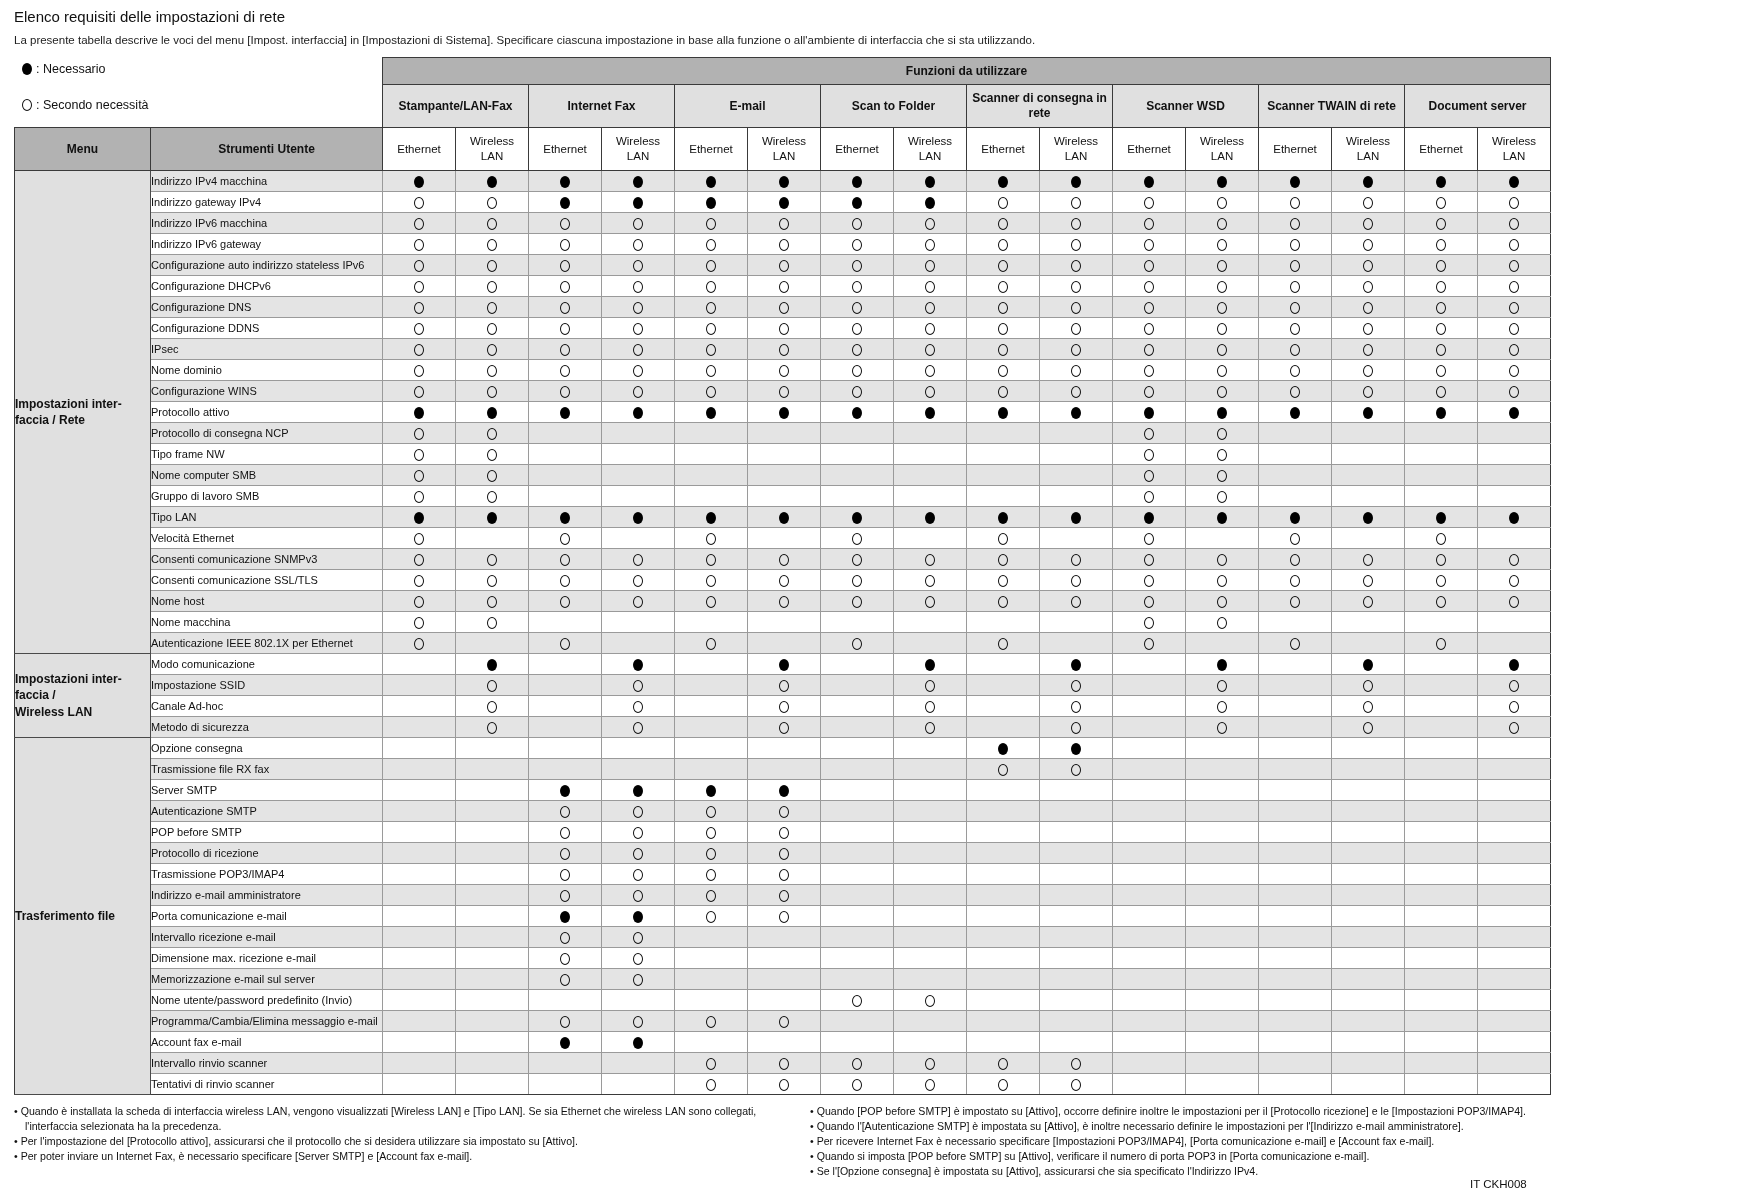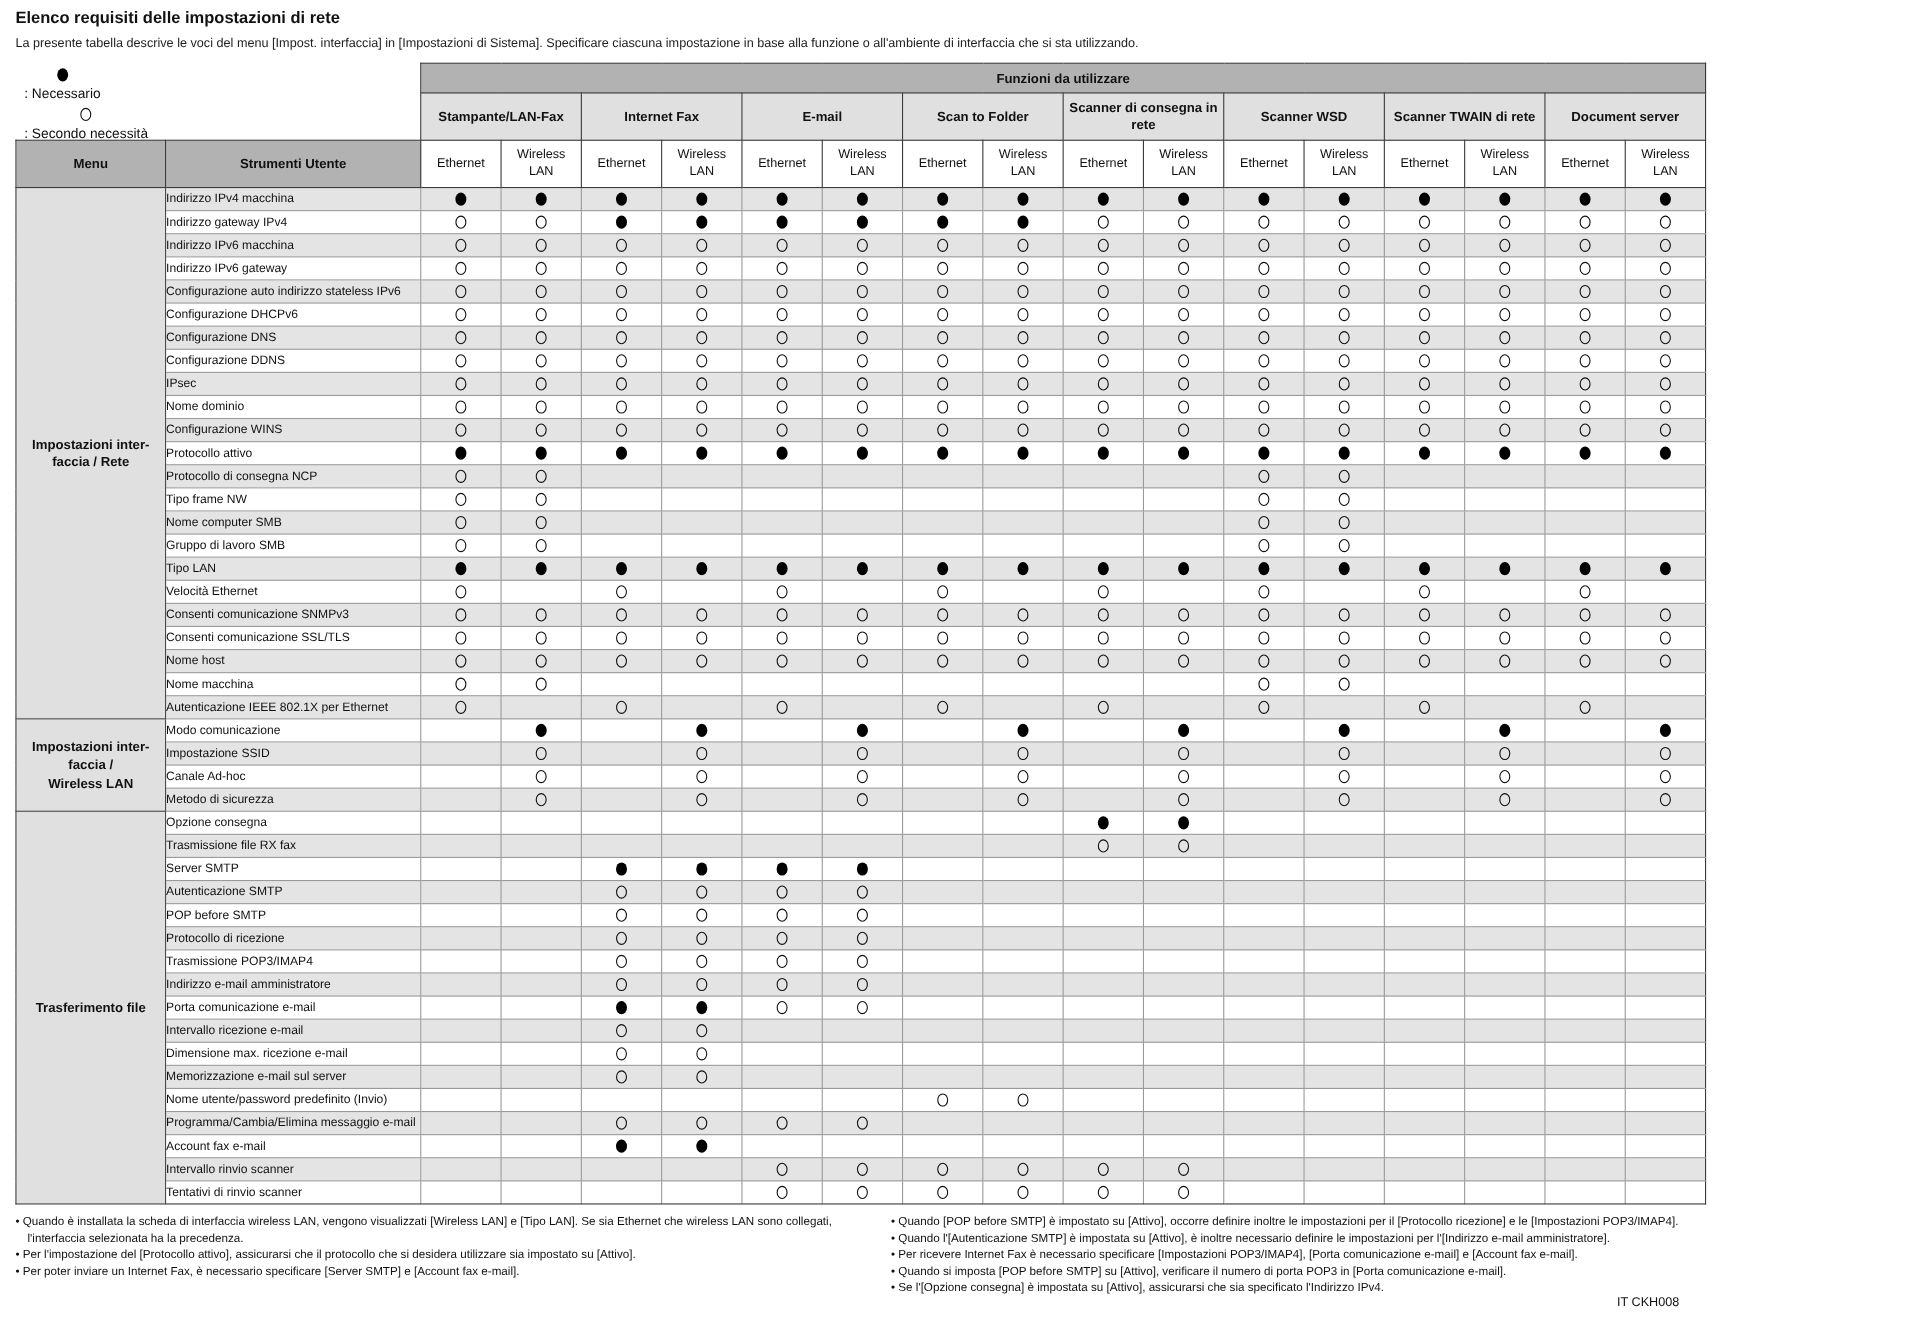--- a/index.html
+++ b/index.html
@@ -1,24 +1,24 @@
 <!DOCTYPE html>
 <html><head>
 <meta charset="utf-8">
 <style>
   html,body{margin:0;padding:0;background:#fff;}
   body{
     width:1738px;height:1200px;position:relative;overflow:hidden;
     font-family:"Liberation Sans","DejaVu Sans",sans-serif;color:#111;
   }
-  .page-title{position:absolute;left:14px;top:8px;font-size:15px;font-weight:bold;}
+  .page-title{position:absolute;left:14px;top:8px;font-size:15px;font-weight:normal;}
   .intro{position:absolute;left:14px;top:34px;font-size:11.5px;color:#222;}
 
   
-  .legend-item{position:absolute;left:22px;font-size:12.5px;display:flex;align-items:center;gap:4px;flex-direction:column;}
+  .legend-item{position:absolute;left:22px;font-size:12.5px;display:flex;align-items:center;gap:4px;}
   .legend-required{top:62px;}
   .legend-optional{top:98px;}
 
   
   .dot{display:inline-block;border-radius:50%;vertical-align:middle;}
   .dot.f{width:10px;height:12px;background:#000;}
   .dot.o{width:8px;height:10px;border:1.6px solid #111;background:transparent;}
 
   
   table.req{
@@ -41,21 +41,21 @@
   }
   th.sub{
     background:#fff;border:1px solid #3a3a3a;font-size:11.5px;font-weight:normal;
     text-align:center;white-space:pre-line;line-height:1.3;
   }
   tbody td{border:1px solid #9a9a9a;height:21px;font-size:11px;}
   tbody tr.g td{background:#e4e4e4;}
   tbody tr.w td{background:#ffffff;}
   td.menu-cell{
     background:#e0e0e0 !important;border:1px solid #4a4a4a;
-    font-size:12px;font-weight:bold;text-align:center;white-space:pre-line;line-height:1.35;
+    font-size:12px;font-weight:bold;white-space:pre-line;line-height:1.35;
     vertical-align:middle;
   }
   td.rlabel{text-align:left;padding:0 4px 0 7px;overflow:hidden;white-space:nowrap;}
   td.cell{text-align:center;vertical-align:middle;}
   td.gs{border-left:1px solid #4a4a4a;}
   tr.sec-start td{border-top:1px solid #4a4a4a;}
   tbody tr:last-child td{border-bottom:1.5px solid #3a3a3a;}
   td.last{border-right:1.5px solid #3a3a3a;}
   tbody td.rlabel{border-left:1px solid #777;margin-top:44px;}
   td.menu-cell{border-left:1.5px solid #3a3a3a;}

